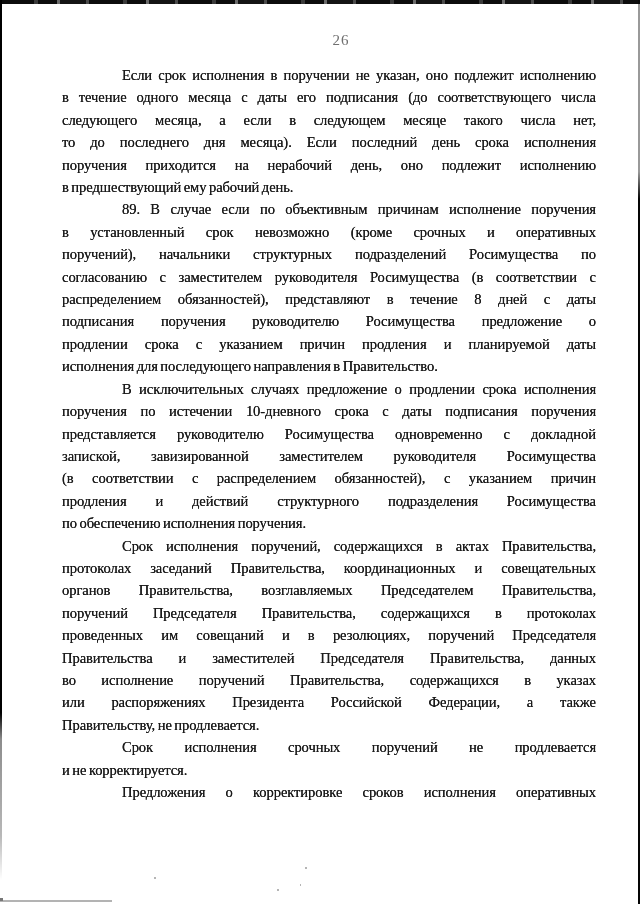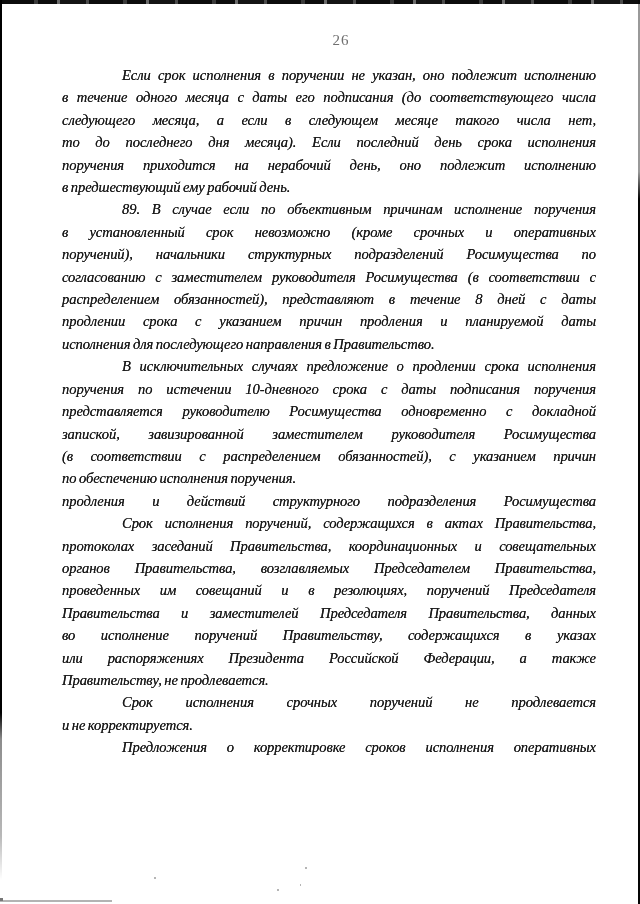--- a/index.html
+++ b/index.html
@@ -57,21 +57,20 @@
   }
   .line{
     font-size:14.6px;
     line-height:22.4px;
     text-align:justify;
     text-align-last:justify;
     word-spacing:-1px;
     letter-spacing:-0.1px;
     white-space:normal;
     text-shadow:0 0 .35px var(--ink);
-    font-style:italic;
   }
   .line.first{text-indent:60px;}
   .line.para-end{text-align:left;text-align-last:left;}
 </style>
 </head>
 <body>
 
 <div class="page">
 
   <div class="edge-top"></div>
@@ -85,35 +84,37 @@
       <div class="line">в течение одного месяца с даты его подписания (до соответствующего числа</div>
       <div class="line">следующего месяца, а если в следующем месяце такого числа нет,</div>
       <div class="line">то до последнего дня месяца). Если последний день срока исполнения</div>
       <div class="line">поручения приходится на нерабочий день, оно подлежит исполнению</div>
       <div class="line para-end">в предшествующий ему рабочий день.</div>
       <div class="line first">89. В случае если по объективным причинам исполнение поручения</div>
       <div class="line">в установленный срок невозможно (кроме срочных и оперативных</div>
       <div class="line">поручений), начальники структурных подразделений Росимущества по</div>
       <div class="line">согласованию с заместителем руководителя Росимущества (в соответствии с</div>
       <div class="line">распределением обязанностей), представляют в течение 8 дней с даты</div>
+      <div class="line">подписания поручения руководителю Росимущества предложение о</div>
       <div class="line">продлении срока с указанием причин продления и планируемой даты</div>
       <div class="line para-end">исполнения для последующего направления в Правительство.</div>
       <div class="line first">В исключительных случаях предложение о продлении срока исполнения</div>
       <div class="line">поручения по истечении 10-дневного срока с даты подписания поручения</div>
       <div class="line">представляется руководителю Росимущества одновременно с докладной</div>
       <div class="line">запиской, завизированной заместителем руководителя Росимущества</div>
       <div class="line">(в соответствии с распределением обязанностей), с указанием причин</div>
+      <div class="line">продления и действий структурного подразделения Росимущества</div>
       <div class="line para-end">по обеспечению исполнения поручения.</div>
-      <div class="line">продления и действий структурного подразделения Росимущества</div>
       <div class="line first">Срок исполнения поручений, содержащихся в актах Правительства,</div>
       <div class="line">протоколах заседаний Правительства, координационных и совещательных</div>
       <div class="line">органов Правительства, возглавляемых Председателем Правительства,</div>
+      <div class="line">поручений Председателя Правительства, содержащихся в протоколах</div>
       <div class="line">проведенных им совещаний и в резолюциях, поручений Председателя</div>
       <div class="line">Правительства и заместителей Председателя Правительства, данных</div>
-      <div class="line">во исполнение поручений Правительству, содержащихся в указах</div>
+      <div class="line">во исполнение поручений Правительства, содержащихся в указах</div>
       <div class="line">или распоряжениях Президента Российской Федерации, а также</div>
       <div class="line para-end">Правительству, не продлевается.</div>
       <div class="line first">Срок исполнения срочных поручений не продлевается</div>
       <div class="line para-end">и не корректируется.</div>
       <div class="line first">Предложения о корректировке сроков исполнения оперативных</div>
     </div>
 
   <div class="bottom-line"></div>
   <div class="corner-dot"></div>
   <div class="speck s1"></div>

